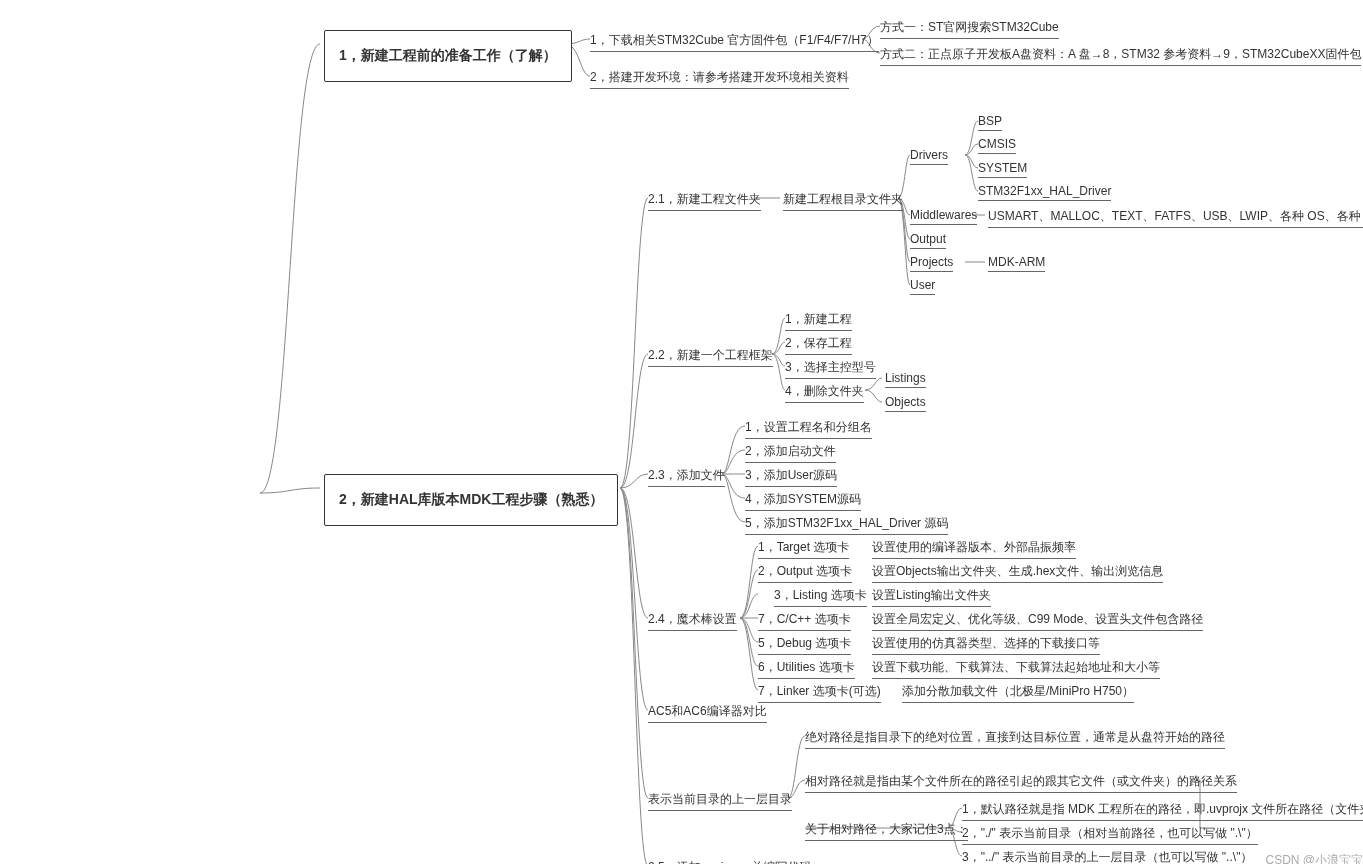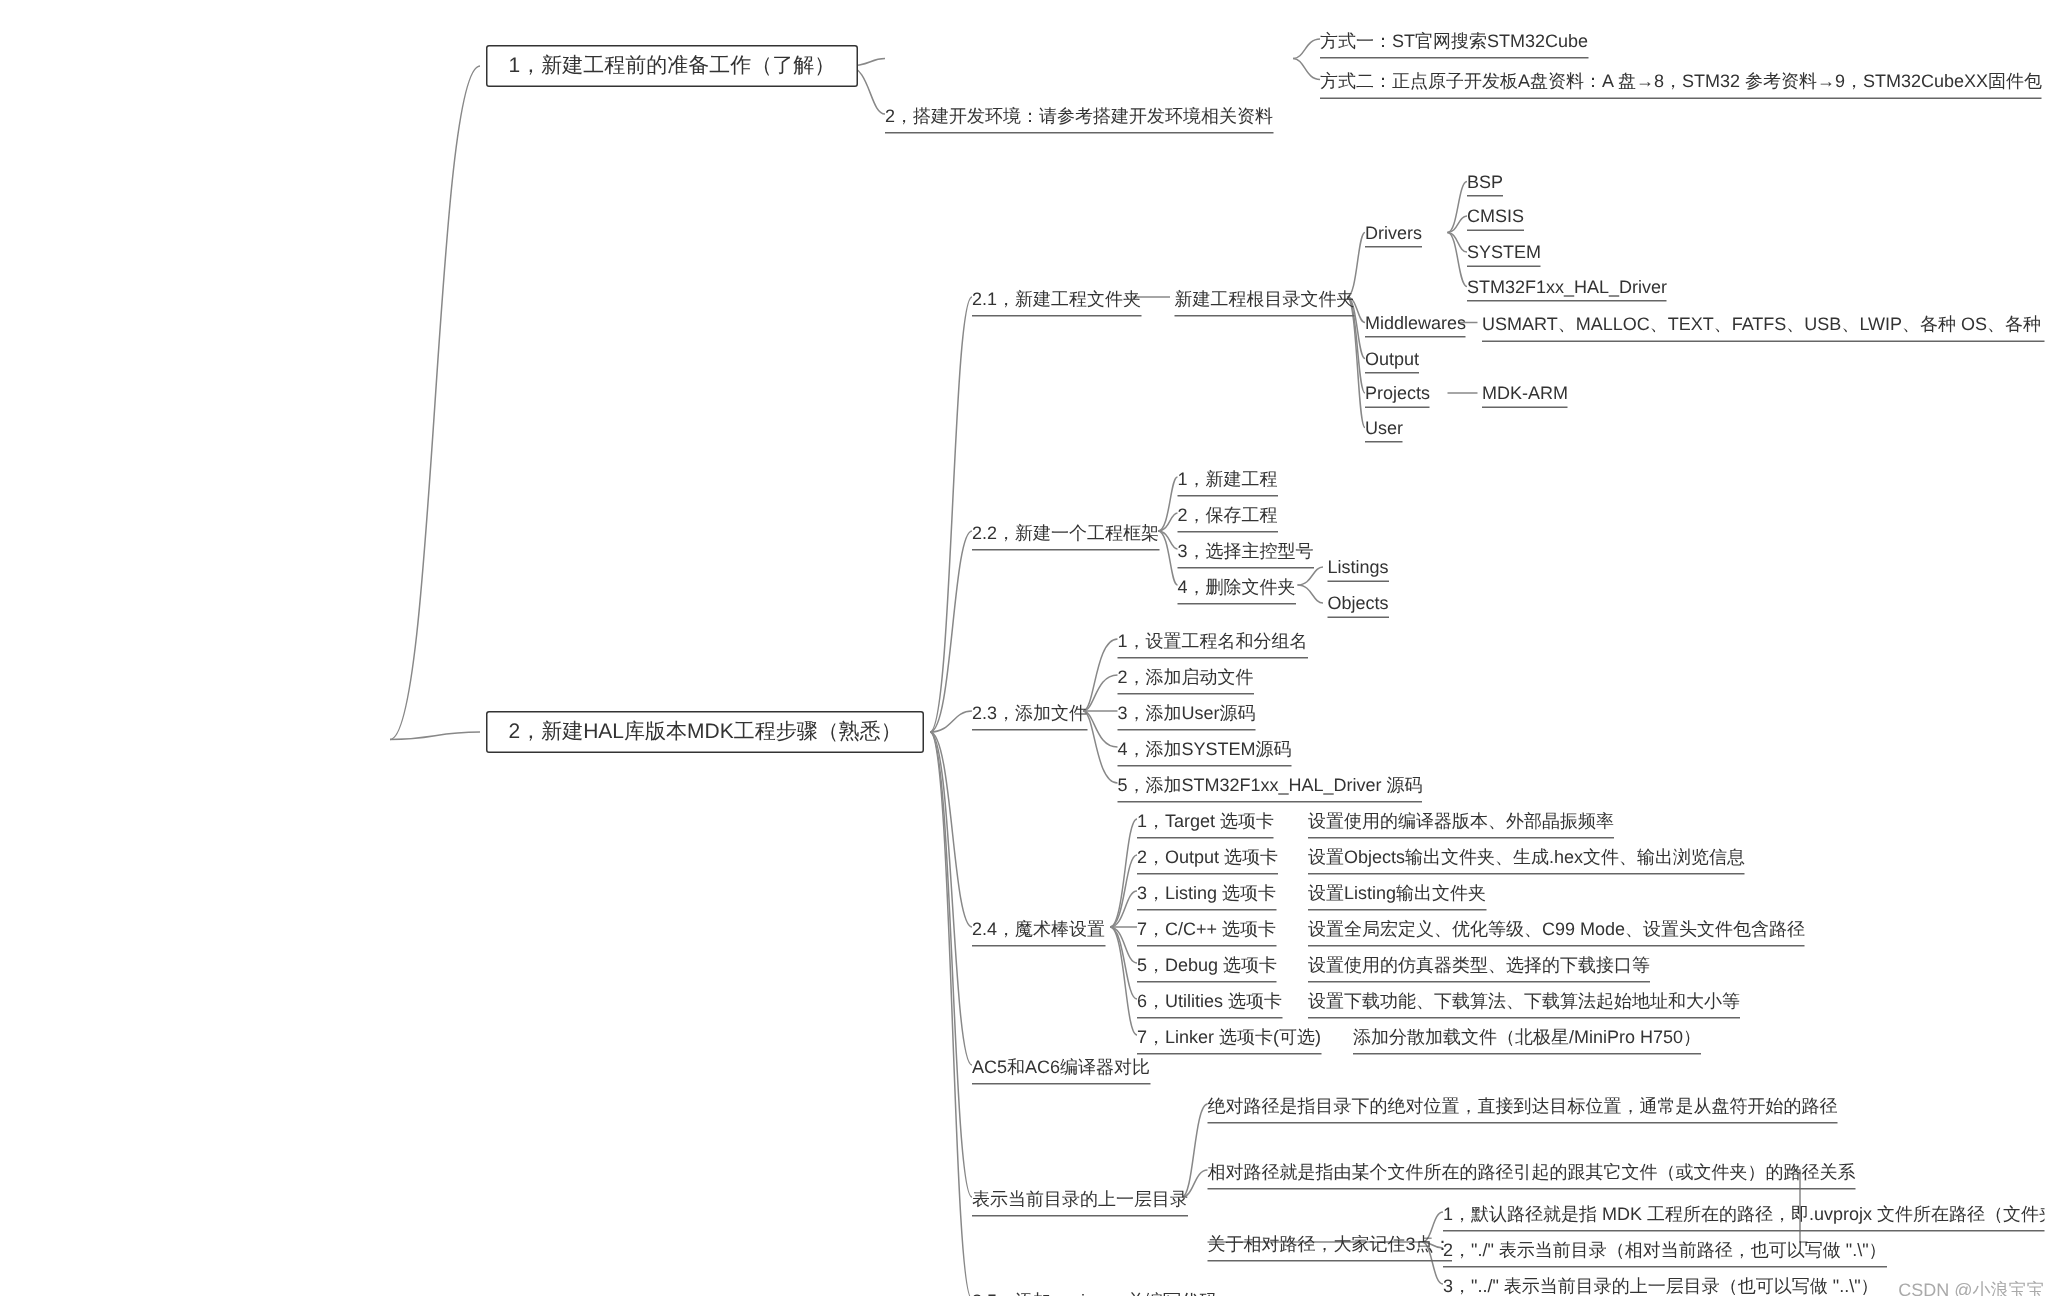--- a/index.html
+++ b/index.html
@@ -23,22 +23,22 @@
 .root {
   background: #2c3a80;
   color: #fff;
   font-weight: bold;
   font-size: 16px;
   padding: 10px 18px;
   border-radius: 4px;
 }
 .boxed {
   border: 1.5px solid #333;
-  padding: 4px 14px;
-  font-weight: normal;
+  padding: 16px 14px;
+  font-weight: bold;
   font-size: 14px;
   border-radius: 2px;
   background: #fff;
 }
 .underlined {
   border-bottom: 1px solid #666;
   padding-bottom: 2px;
 }
 svg.connectors {
   position: absolute;
@@ -121,20 +121,21 @@
   <path d="M778,788 C786,788 786,770 795,770"></path>
   <path d="M1180,770 L1190,770 L1190,818 L1195,818"></path>
   <path d="M795,818 L938,818"></path>
   <path d="M938,818 C945,818 945,798 952,798"></path>
   <path d="M938,818 C945,818 945,822 952,822"></path>
   <path d="M938,818 C945,818 945,846 952,846"></path>
 </svg>
 
 
 <div class="node boxed" style="left:314px;top:20px">1，新建工程前的准备工作（了解）</div>
+<div class="node underlined" style="left:580px;top:20px">1，下载相关STM32Cube 官方固件包（F1/F4/F7/H7）</div>
 <div class="node underlined" style="left:870px;top:7px">方式一：ST官网搜索STM32Cube</div>
 <div class="node underlined" style="left:870px;top:34px">方式二：正点原子开发板A盘资料：A 盘→8，STM32 参考资料→9，STM32CubeXX固件包</div>
 <div class="node underlined" style="left:580px;top:57px">2，搭建开发环境：请参考搭建开发环境相关资料</div>
 
 <div class="node boxed" style="left:314px;top:464px">2，新建HAL库版本MDK工程步骤（熟悉）</div>
 
 <div class="node underlined" style="left:638px;top:179px">2.1，新建工程文件夹</div>
 <div class="node underlined" style="left:773px;top:179px">新建工程根目录文件夹</div>
 <div class="node underlined" style="left:900px;top:136px">Drivers</div>
 <div class="node underlined" style="left:968px;top:102px">BSP</div>
@@ -161,21 +162,21 @@
 <div class="node underlined" style="left:735px;top:431px">2，添加启动文件</div>
 <div class="node underlined" style="left:735px;top:455px">3，添加User源码</div>
 <div class="node underlined" style="left:735px;top:479px">4，添加SYSTEM源码</div>
 <div class="node underlined" style="left:735px;top:503px">5，添加STM32F1xx_HAL_Driver 源码</div>
 
 <div class="node underlined" style="left:638px;top:599px">2.4，魔术棒设置</div>
 <div class="node underlined" style="left:748px;top:527px">1，Target 选项卡</div>
 <div class="node underlined" style="left:862px;top:527px">设置使用的编译器版本、外部晶振频率</div>
 <div class="node underlined" style="left:748px;top:551px">2，Output 选项卡</div>
 <div class="node underlined" style="left:862px;top:551px">设置Objects输出文件夹、生成.hex文件、输出浏览信息</div>
-<div class="node underlined" style="left:748px;top:575px">3，Listing 选项卡</div>
+<div class="node underlined" style="left:764px;top:575px">3，Listing 选项卡</div>
 <div class="node underlined" style="left:862px;top:575px">设置Listing输出文件夹</div>
 <div class="node underlined" style="left:748px;top:599px">7，C/C++ 选项卡</div>
 <div class="node underlined" style="left:862px;top:599px">设置全局宏定义、优化等级、C99 Mode、设置头文件包含路径</div>
 <div class="node underlined" style="left:748px;top:623px">5，Debug 选项卡</div>
 <div class="node underlined" style="left:862px;top:623px">设置使用的仿真器类型、选择的下载接口等</div>
 <div class="node underlined" style="left:748px;top:647px">6，Utilities 选项卡</div>
 <div class="node underlined" style="left:862px;top:647px">设置下载功能、下载算法、下载算法起始地址和大小等</div>
 <div class="node underlined" style="left:748px;top:671px">7，Linker 选项卡(可选)</div>
 <div class="node underlined" style="left:892px;top:671px">添加分散加载文件（北极星/MiniPro H750）</div>
 

